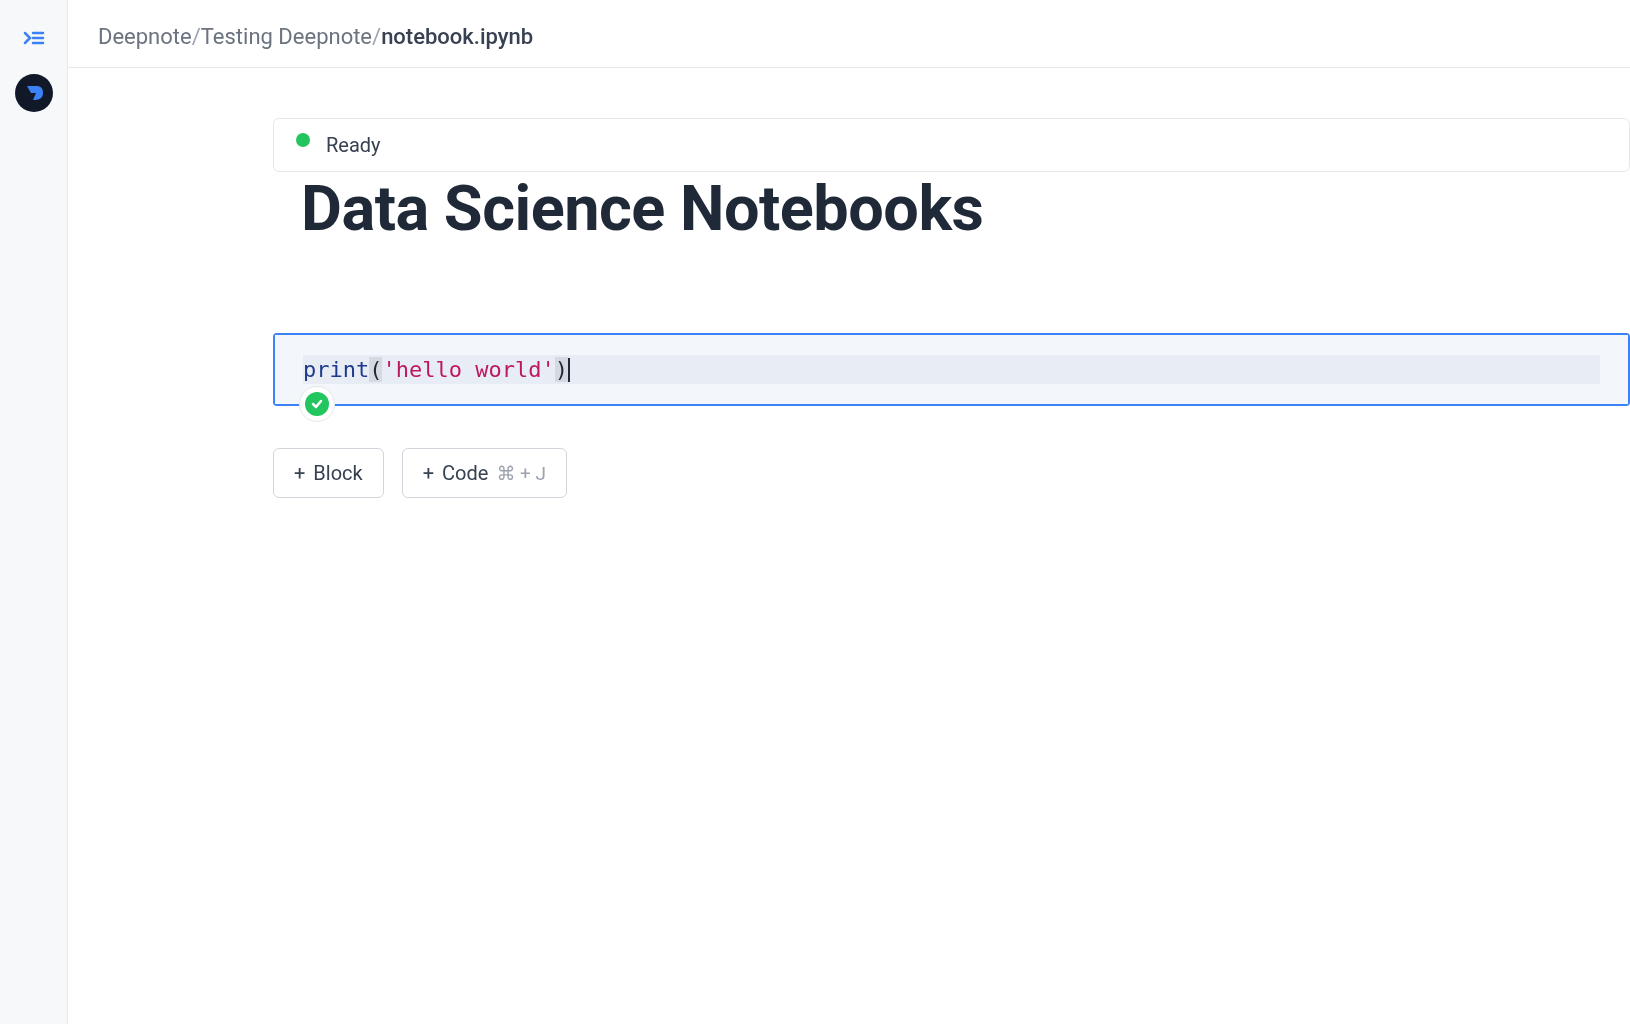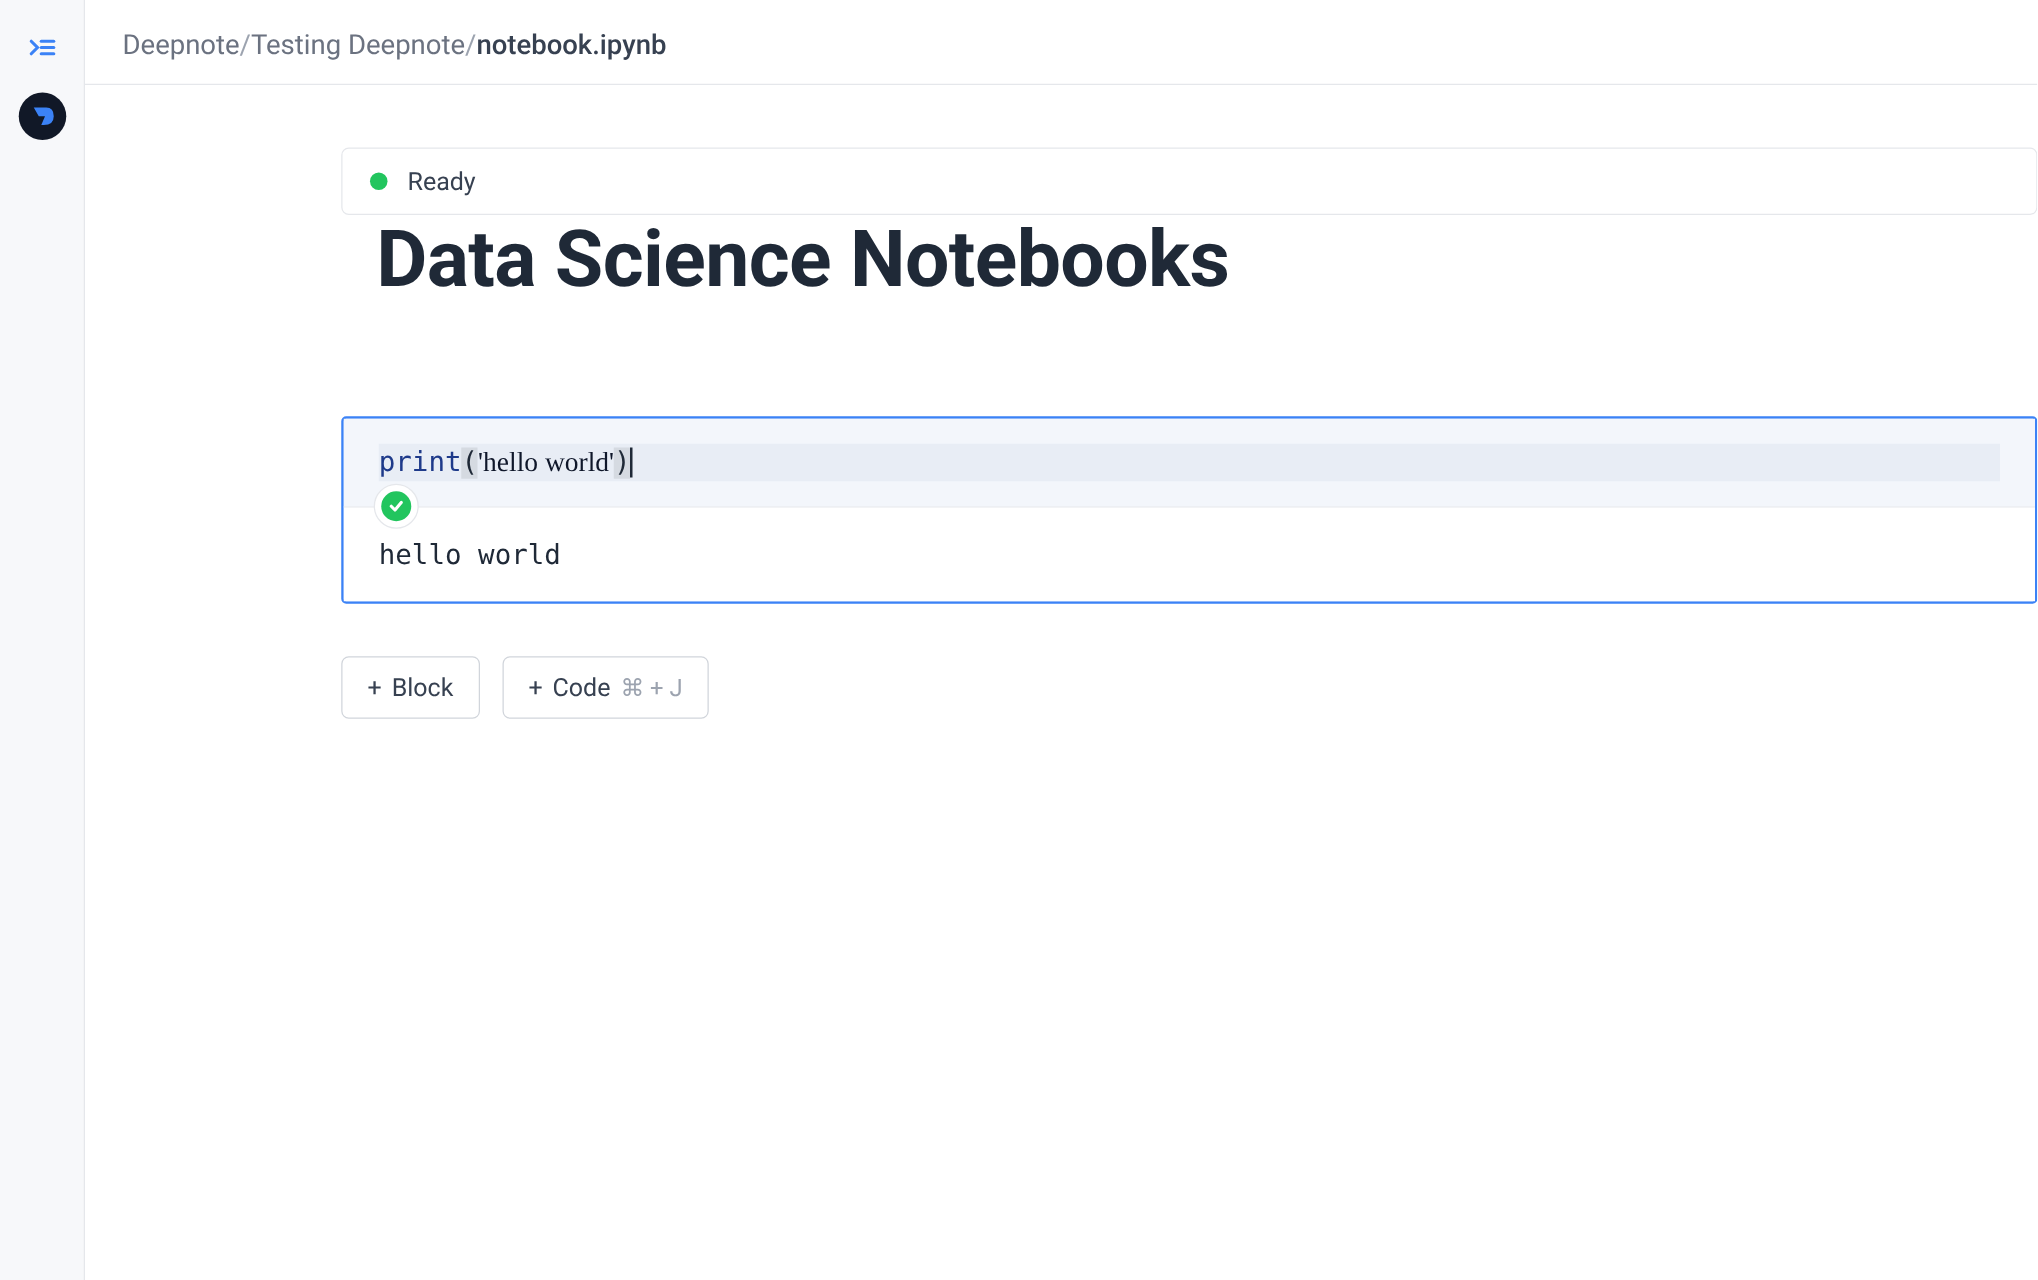--- a/index.html
+++ b/index.html
@@ -78,21 +78,20 @@
     }
     .inner {
       margin-left: 205px;
       max-width: 1400px;
     }
     .status-bar {
       border: 1px solid #e5e7eb;
       border-radius: 6px;
       padding: 14px 22px;
       display: flex;
-      align-items: center;
       gap: 16px;
       font-size: 20px;
       color: #374151;
     }
     .status-dot {
       width: 14px;
       height: 14px;
       border-radius: 50%;
       background: #22c55e;
     }
@@ -117,21 +116,21 @@
       position: relative;
     }
     .code-line {
       display: flex;
       align-items: center;
       background: #e8edf5;
       padding: 2px 0;
     }
     .tok-fn { color: #1e3a8a; }
     .tok-paren { color: #1f2937; background: rgba(0,0,0,0.08); }
-    .tok-str { color: #0f172a; font-family: Liberation Serif, serif; }
+    .tok-str { color: #be185d; }
     .cursor {
       display: inline-block;
       width: 2px;
       height: 24px;
       background: #1f2937;
       vertical-align: middle;
       margin-left: 0px;
     }
     .cell-sep {
       position: relative;
@@ -243,21 +242,20 @@
           </div>
           <div class="cell-sep">
             <div class="cell-check">
               <div class="cell-check-inner">
                 <svg width="14" height="14" viewBox="0 0 14 14" fill="none" stroke="#ffffff" stroke-width="2.5" stroke-linecap="round" stroke-linejoin="round">
                   <path d="M3 7 L6 10 L11 4"></path>
                 </svg>
               </div>
             </div>
           </div>
-          <div class="cell-output">hello world</div>
         </div>
 
         <div class="actions">
           <button class="btn">
             <span class="plus">+</span>
             <span>Block</span>
           </button>
           <button class="btn">
             <span class="plus">+</span>
             <span>Code</span>

